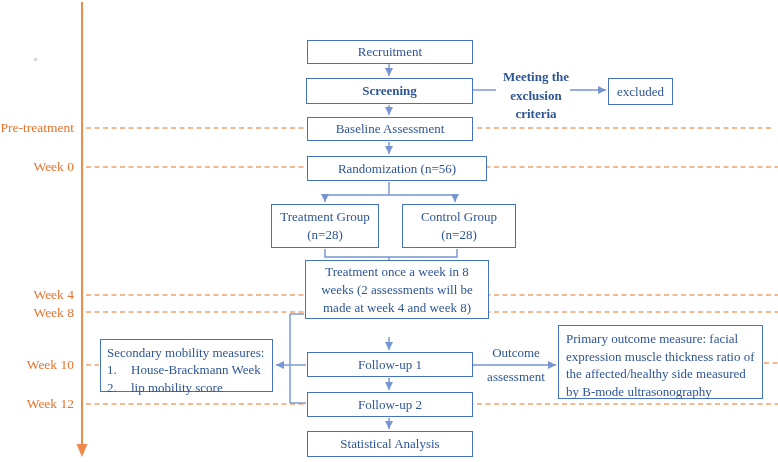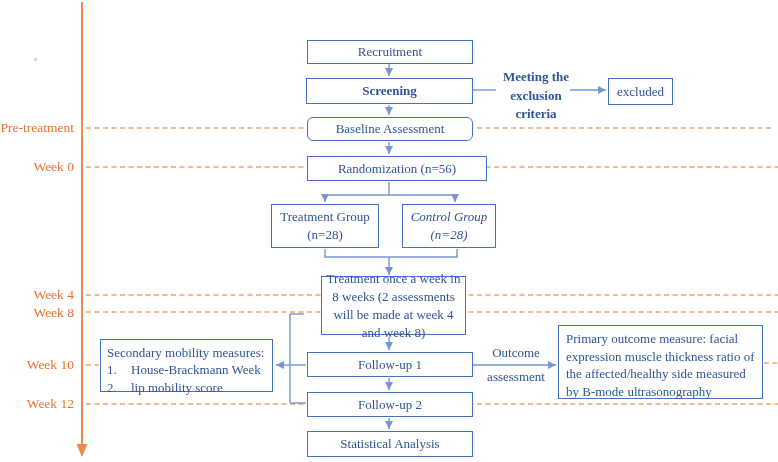--- a/index.html
+++ b/index.html
@@ -98,27 +98,27 @@
 
   <div class="tlabel" style="right:704px;top:119px;">Pre-treatment</div>
   <div class="tlabel" style="right:704px;top:158px;">Week 0</div>
   <div class="tlabel" style="right:704px;top:286px;">Week 4</div>
   <div class="tlabel" style="right:704px;top:304px;">Week 8</div>
   <div class="tlabel" style="right:704px;top:356px;">Week 10</div>
   <div class="tlabel" style="right:704px;top:395px;">Week 12</div>
 
   <div class="box" style="left:307px;top:40px;width:166px;height:24px;">Recruitment</div>
   <div class="box" style="left:306px;top:78px;width:167px;height:26px;font-weight:bold;">Screening</div>
-  <div class="box" style="left:307px;top:117px;width:166px;height:24px;border-radius:6px;">Baseline Assessment</div>
+  <div class="box" style="left:307px;top:117px;width:166px;height:24px;">Baseline Assessment</div>
   <div class="box" style="left:307px;top:156px;width:180px;height:25px;">Randomization (n=56)</div>
 
   <div class="box multiline" style="left:271px;top:204px;width:108px;height:44px;">Treatment Group (n=28)</div>
-  <div class="box multiline" style="left:402px;top:204px;width:94px;height:44px;font-style:italic;">Control Group (n=28)</div>
+  <div class="box multiline" style="left:402px;top:204px;width:114px;height:44px;">Control Group (n=28)</div>
 
-  <div class="box multiline" style="left:305px;top:276px;width:145px;height:59px;margin-left:16px;">Treatment once a week in 8 weeks (2 assessments will be made at week 4 and week 8)</div>
+  <div class="box multiline" style="left:305px;top:260px;width:184px;height:59px;">Treatment once a week in 8 weeks (2 assessments will be made at week 4 and week 8)</div>
 
   <div class="box" style="left:307px;top:352px;width:166px;height:25px;">Follow-up 1</div>
   <div class="box" style="left:307px;top:392px;width:166px;height:25px;">Follow-up 2</div>
   <div class="box" style="left:307px;top:431px;width:166px;height:26px;">Statistical Analysis</div>
 
   <div class="box" style="left:608px;top:78px;width:65px;height:27px;">excluded</div>
 
   <div class="box left-align" style="left:100px;top:339px;width:173px;height:53px;">
     <div class="sec-title">Secondary mobility measures:</div>
     <div class="sec-row">

